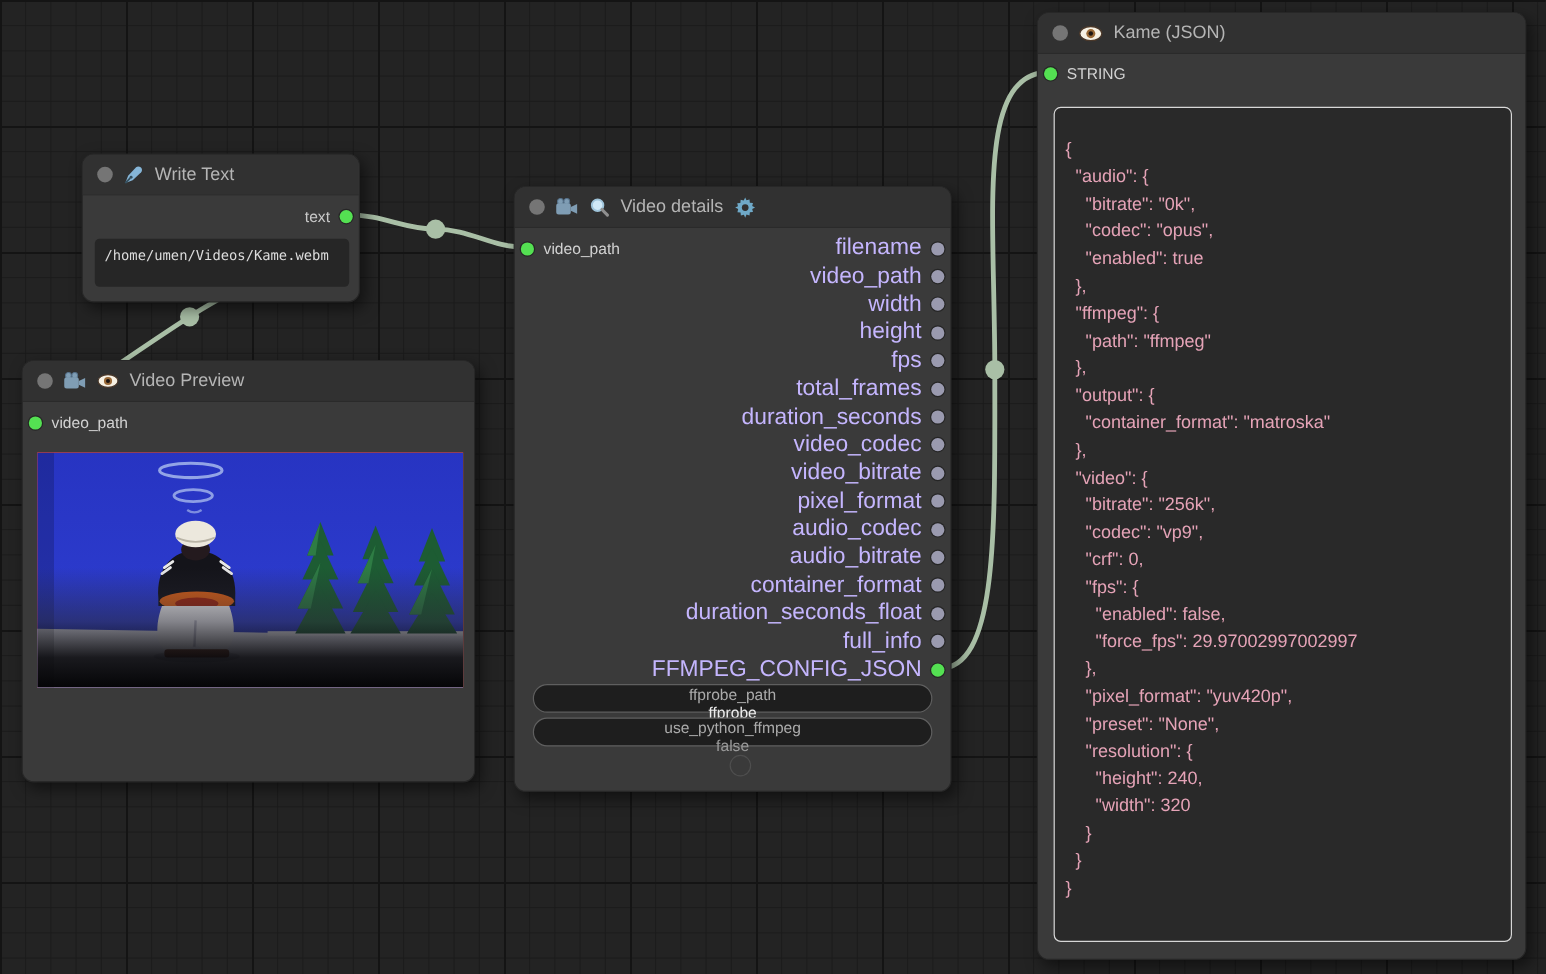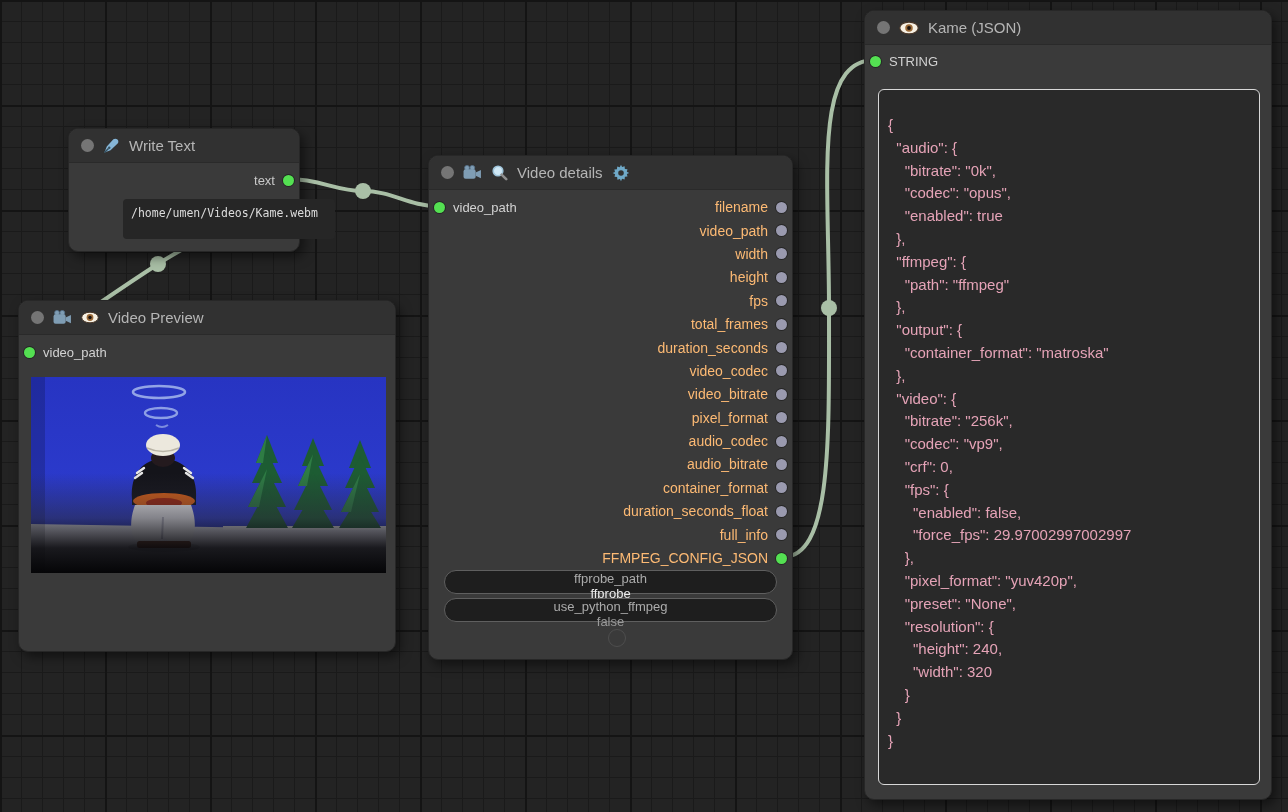--- a/index.html
+++ b/index.html
@@ -28,30 +28,30 @@
     display:flex;align-items:center;gap:9px;padding:0 12px;
     border-bottom:1px solid #2a2a2a;box-sizing:border-box;
   }
   .node-title{color:#b5b5b5;font-size:15px;white-space:nowrap;}
   .collapse-dot{width:13px;height:13px;border-radius:50%;background:#757575;flex:0 0 auto;}
   .hicon{display:inline-flex;align-items:center;flex:0 0 auto;}
 
   .prow{position:absolute;height:23px;display:flex;align-items:center;gap:8px;font-size:13px;color:#d2d2d2;}
   .prow.out{justify-content:space-between;color:#c8c8c8;}
   .outputs-col{position:absolute;display:flex;flex-direction:column;}
-  .orow{height:23.4px;display:flex;align-items:center;justify-content:flex-end;gap:8px;font-size:14px;color:#fdba74;}
+  .orow{height:23.4px;display:flex;align-items:center;justify-content:flex-end;gap:8px;font-size:19px;color:#c4b5fd;}
   .dot{width:11px;height:11px;border-radius:50%;box-shadow:0 0 0 1px rgba(0,0,0,.35);flex:0 0 auto;}
   .dot.green{background:#54e052;}
   .dot.gray{background:#9a9aaf;}
 
   .text-widget{
     position:absolute;left:10px;top:70px;width:212px;height:40px;box-sizing:border-box;
     background:#262626;border-radius:4px;padding:7px 8px;
     font-family:"DejaVu Sans Mono",monospace;font-size:11.5px;color:#dcdcdc;
-    overflow:hidden;white-space:nowrap;margin-left:44px;
+    overflow:hidden;white-space:nowrap;
   }
 
   .widget-pill{
     position:absolute;left:15px;width:333px;height:24px;box-sizing:border-box;
     background:#1e1e1e;border:1px solid #5f5f5f;border-radius:12px;
     display:flex;align-items:center;padding:0 12px;font-size:13px;flex-direction:column;
   }
   .wlabel{color:#ababab;flex:1 1 auto;}
   .wvalue{color:#ededed;}
   .wvalue.dim{color:#9a9a9a;}

